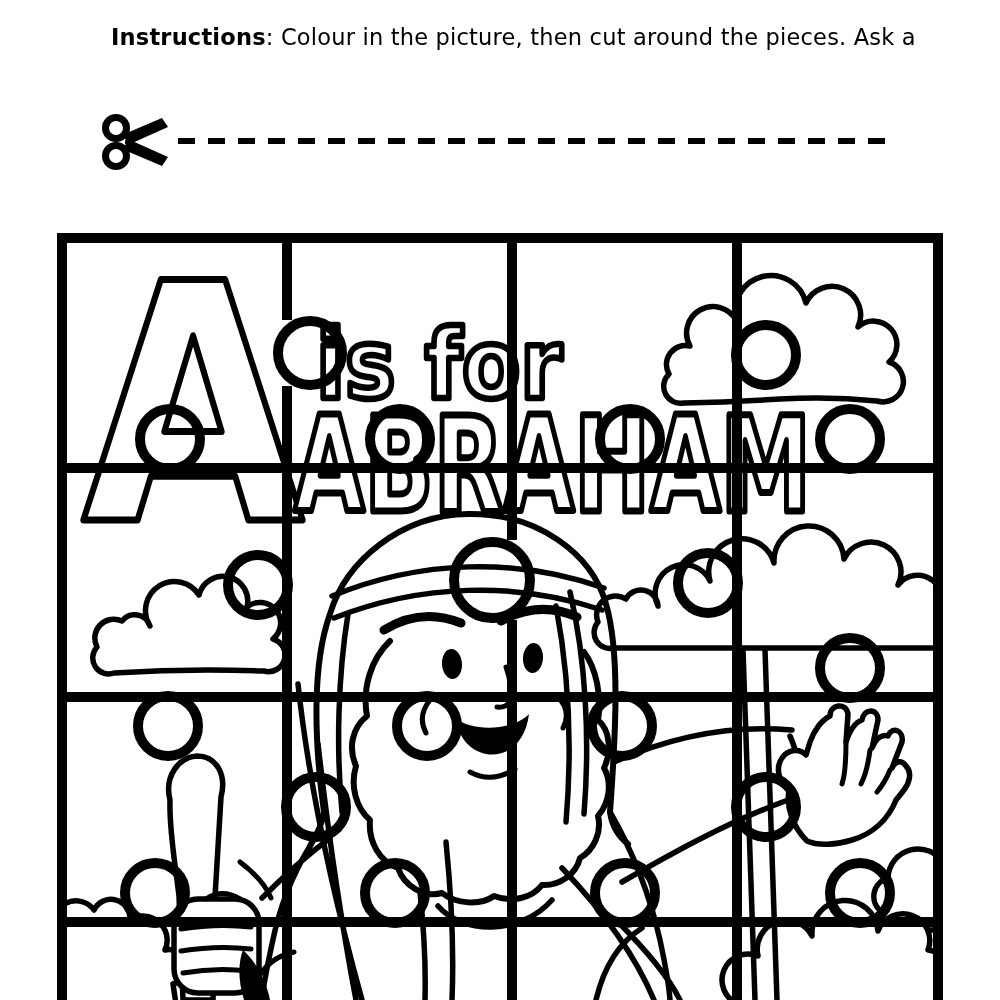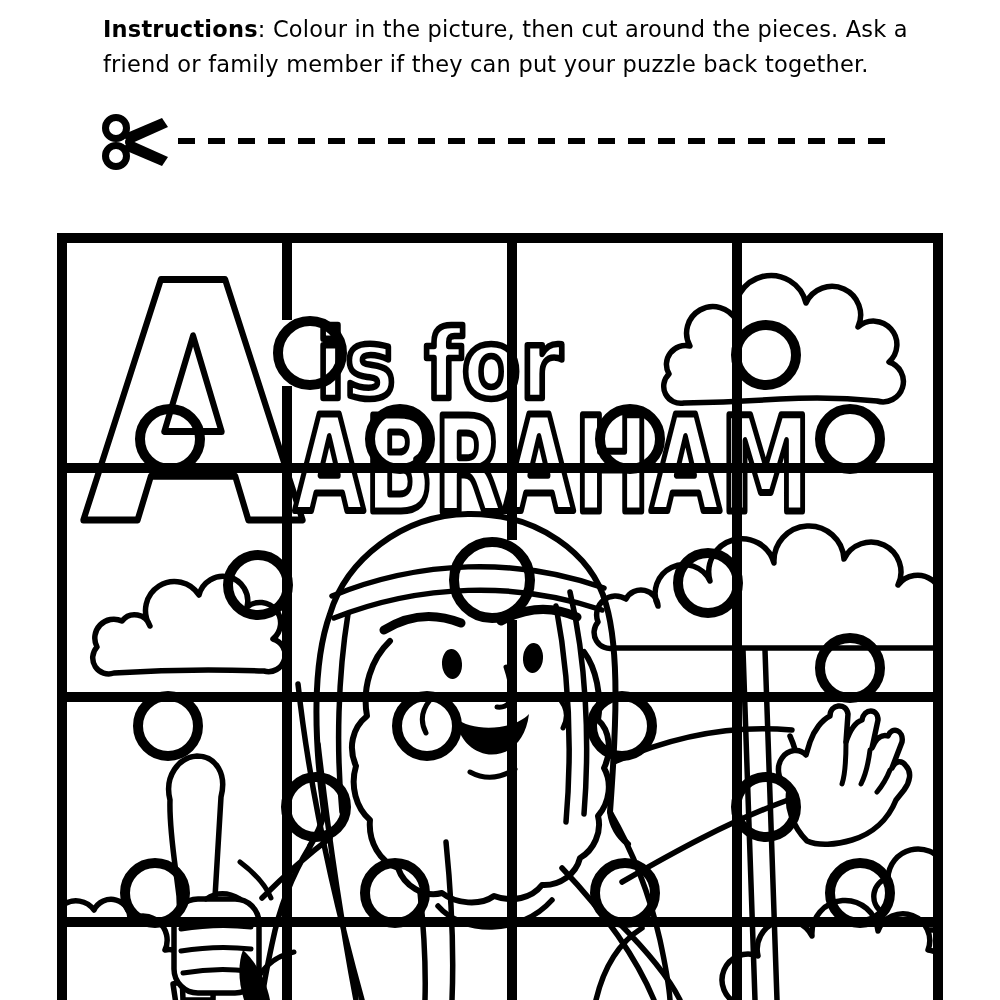--- a/index.html
+++ b/index.html
@@ -2,42 +2,41 @@
 <html><head>
 <meta charset="utf-8">
 <style>
   html,body{margin:0;padding:0;background:#fff;}
   .page{
     position:relative;width:1000px;height:1000px;background:#fff;
     overflow:hidden;font-family:"DejaVu Sans","Liberation Sans",sans-serif;color:#000;
   }
   .instructions{
     position:absolute;left:103px;top:12px;width:830px;
-    font-size:22.5px;line-height:35px;letter-spacing:.2px;margin:0;
+    font-size:22.5px;line-height:35px;letter-spacing:.2px;margin:8px;
   }
   .instructions b{font-weight:bold;}
   svg{position:absolute;left:0;top:0;}
   .ink{stroke:#000;fill:none;stroke-linecap:round;stroke-linejoin:round;}
   .art{stroke-width:5.5;}
   .thick{stroke-width:6;}
   .grid{stroke:#000;fill:none;stroke-width:10;stroke-linecap:butt;}
   .whitefill{fill:#fff;}
   .blackfill{fill:#000;stroke:none;}
   text.outline{
     font-family:"DejaVu Sans",sans-serif;font-weight:bold;
     fill:#fff;stroke:#000;stroke-linejoin:round;
   }
 </style>
 </head>
 <body>
 
 <div class="page">
 
   <p class="instructions"><b>Instructions</b><span>: </span><span>Colour in the picture, then cut around the pieces. Ask a</span><br>
-    <span>friend or family member if they can put your puzzle back together.</span>
   </p>
 
   <svg width="1000" height="1000" viewBox="0 0 1000 1000">
 
     <g>
       <g transform="translate(102,110)">
         <circle cx="14" cy="18" r="10.5" class="ink" stroke-width="7"></circle>
         <circle cx="14" cy="46" r="10.5" class="ink" stroke-width="7"></circle>
         <path d="M20,25 L60,8 L66,17 L28,34 Z" class="blackfill"></path>
         <path d="M20,39 L60,56 L66,47 L28,30 Z" class="blackfill"></path>

